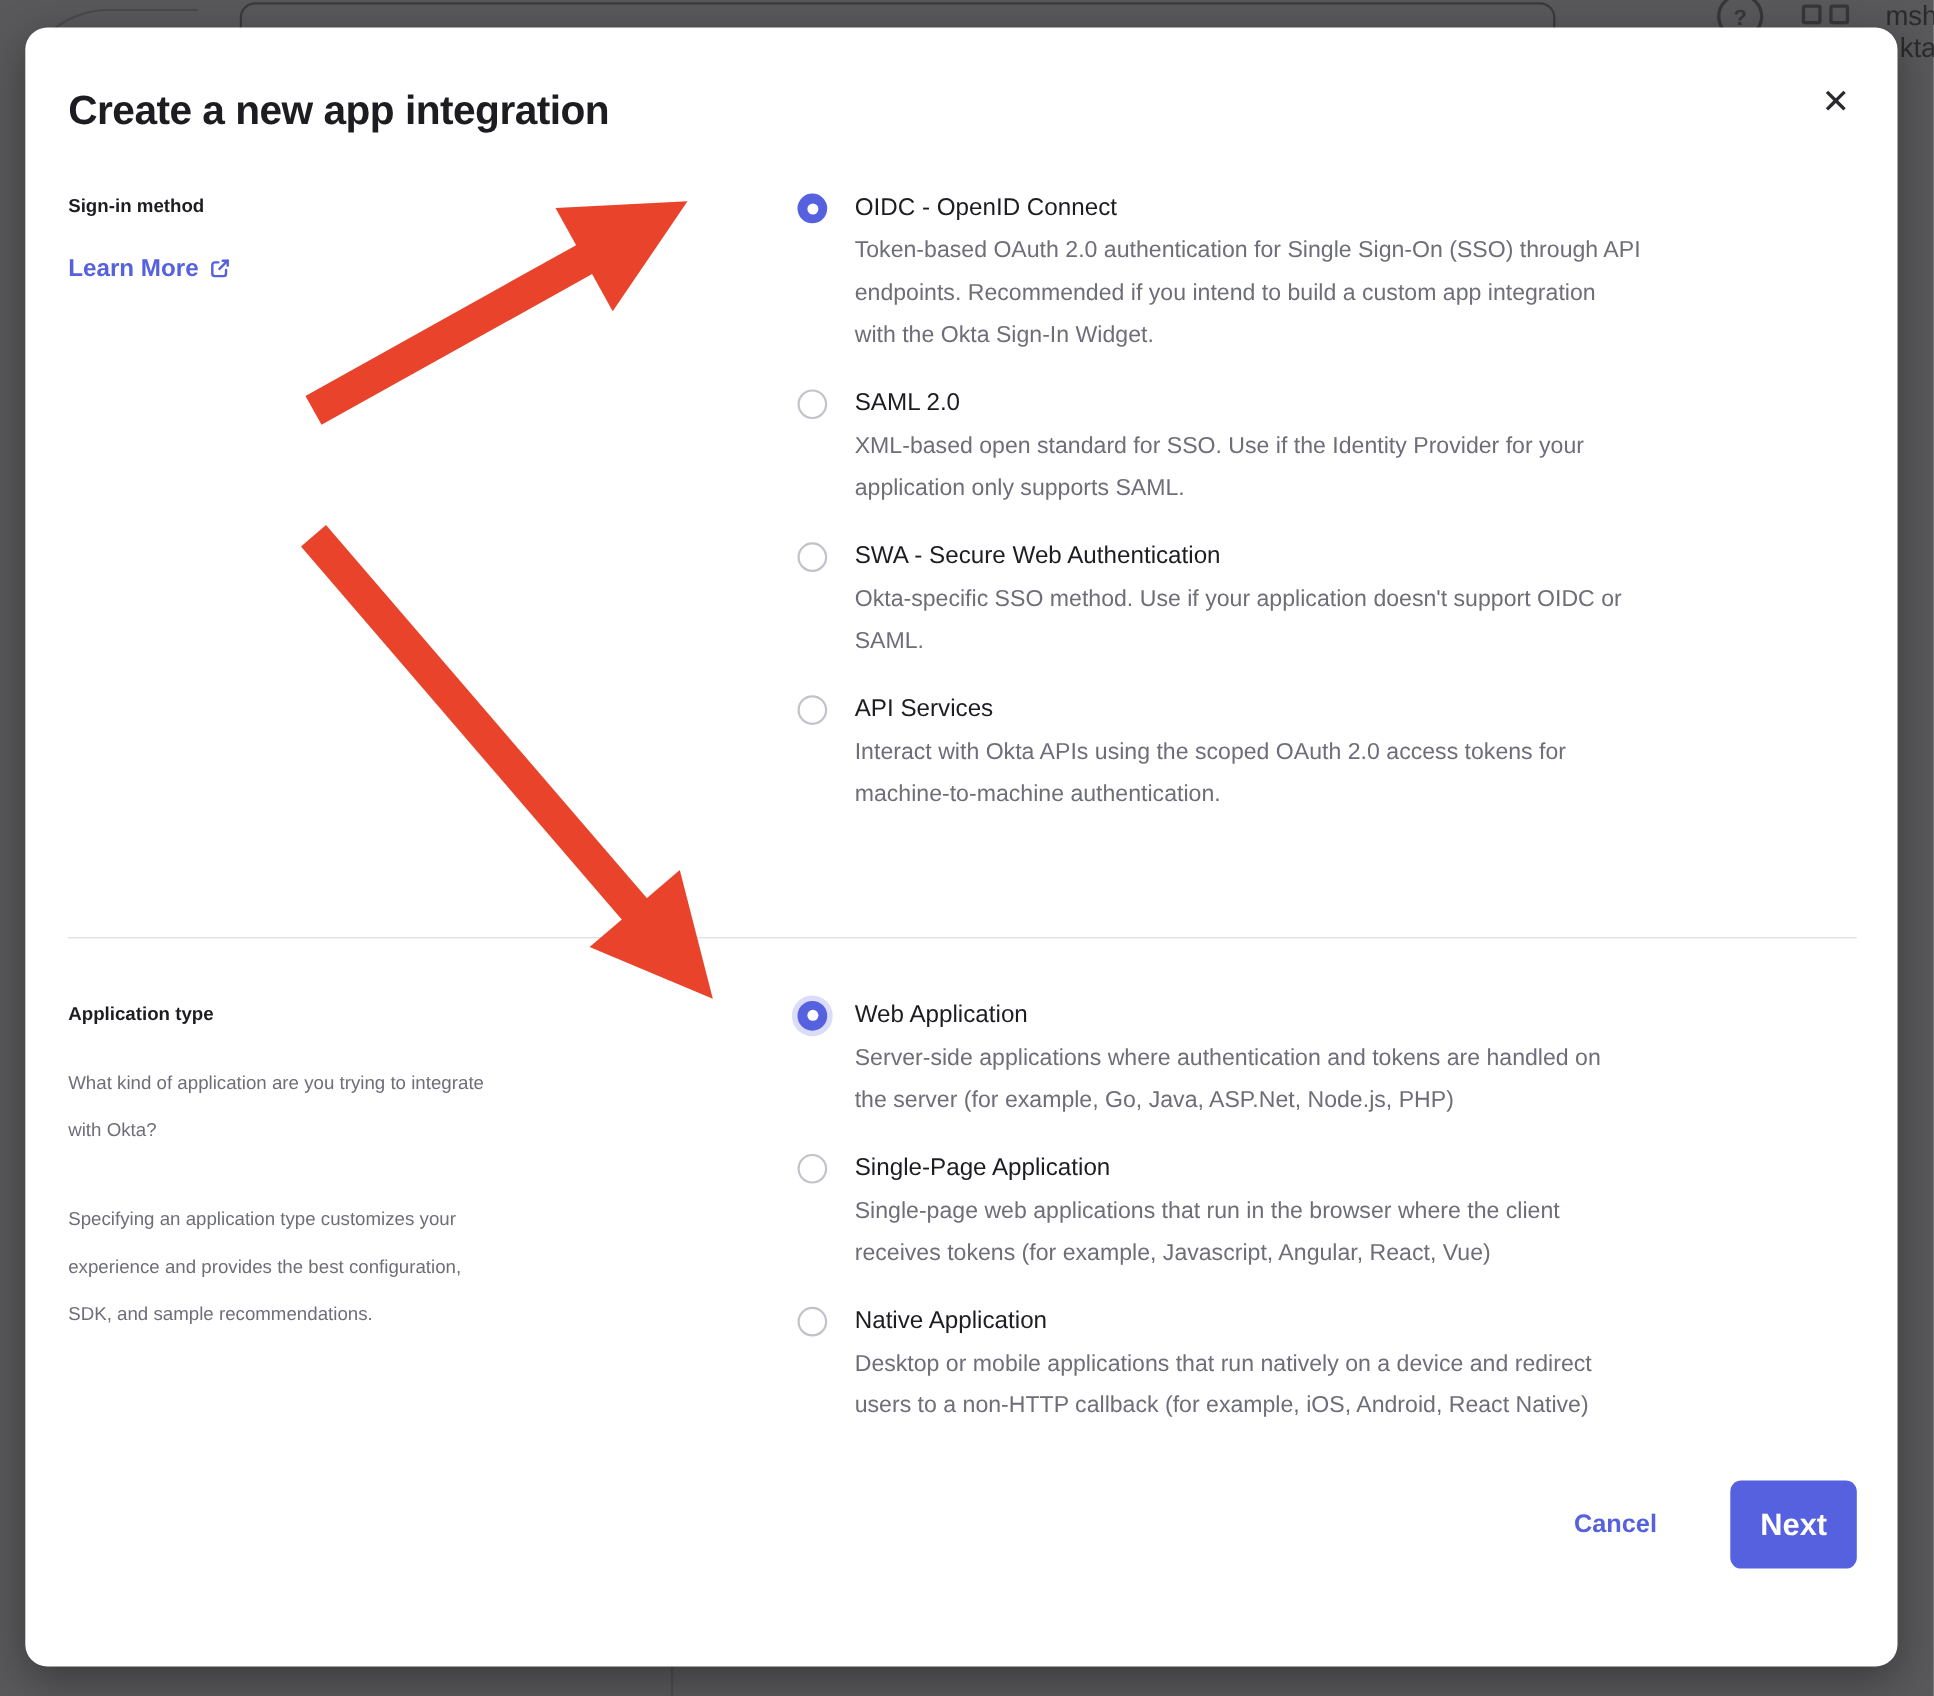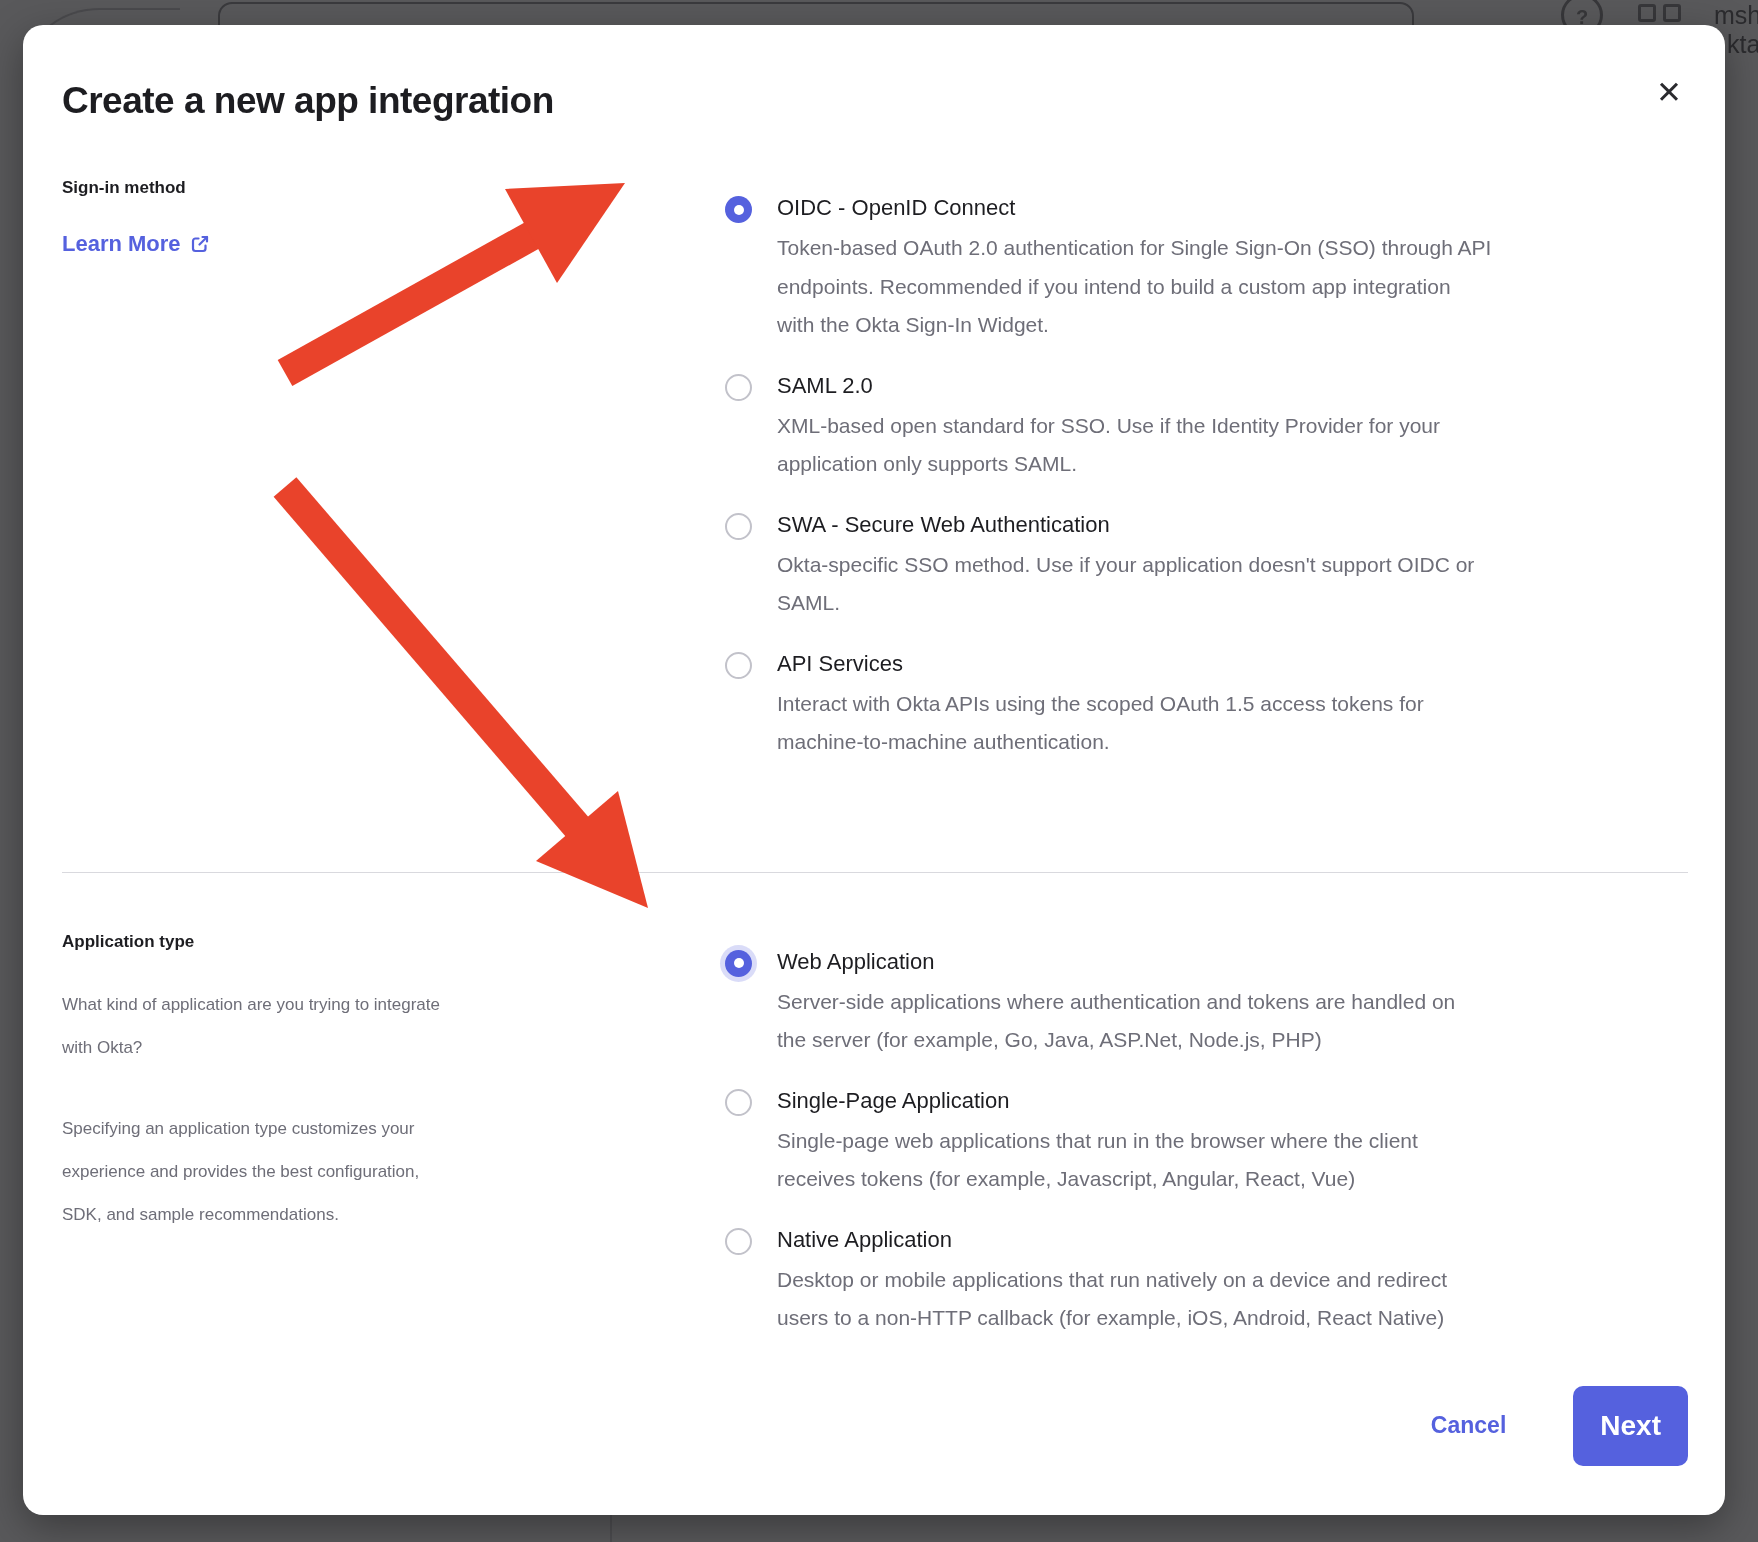--- a/index.html
+++ b/index.html
@@ -64,21 +64,21 @@
   .sec-heading{font-size:17px;font-weight:700;line-height:30px;color:var(--text-primary);}
   .learn-more{
     display:inline-flex;align-items:center;gap:9px;margin-top:28px;
     color:var(--accent);font-size:22px;font-weight:700;text-decoration:none;
   }
   .learn-more svg{display:block;}
   .col-desc-text{margin-top:28px;font-size:17px;line-height:43px;color:var(--text-secondary);white-space:pre-line;}
   .col-desc-text.first{margin-top:26px;}
   .col-desc-text.second{margin-top:38px;}
 
-  .opt{display:flex;margin-bottom:26px;margin-top:20px;}
+  .opt{display:flex;margin-bottom:26px;}
   .opt:last-child{margin-bottom:0;}
   .radio{
     flex:none;width:27px;height:27px;margin-right:25px;margin-top:3px;
     border:2px solid #C2C2CA;border-radius:50%;background:#fff;position:relative;cursor:pointer;
   }
   .radio.selected{border:none;background:var(--accent);}
   .radio.selected::after{
     content:"";position:absolute;left:50%;top:50%;width:10px;height:10px;
     transform:translate(-50%,-50%);background:#fff;border-radius:50%;
   }
@@ -162,21 +162,21 @@
         <div>
           <div class="opt-label">SWA - Secure Web Authentication</div>
           <div class="opt-desc">Okta-specific SSO method. Use if your application doesn't support OIDC or
 SAML.</div>
         </div>
       </div>
       <div class="opt">
         <span class="radio"></span>
         <div>
           <div class="opt-label">API Services</div>
-          <div class="opt-desc">Interact with Okta APIs using the scoped OAuth 1.5 access tokens for
+          <div class="opt-desc">Interact with Okta APIs using the scoped OAuth 2.0 access tokens for
 machine-to-machine authentication.</div>
         </div>
       </div>
     </div>
   </div>
 
   <hr class="divider">
 
   <div class="section apptype">
     <div class="col-label">

